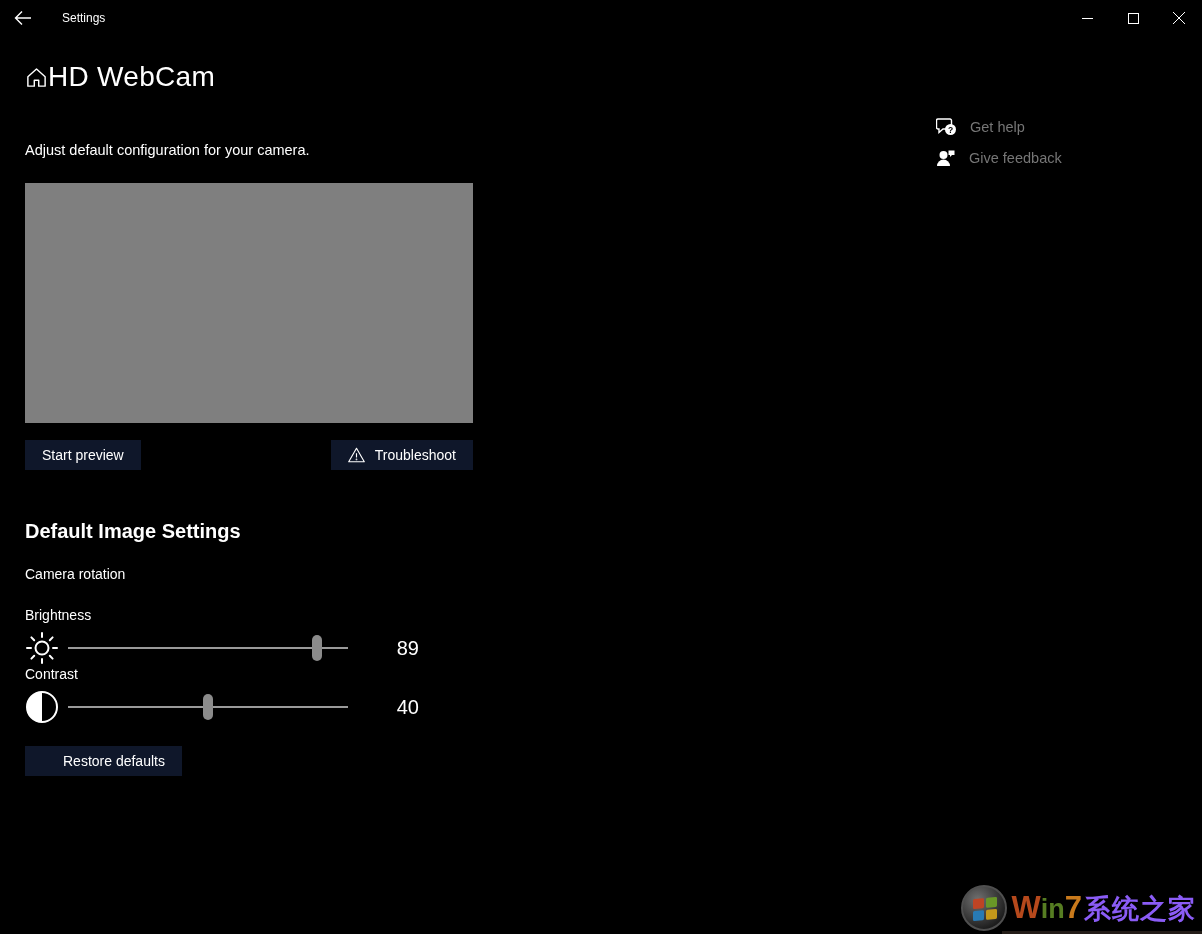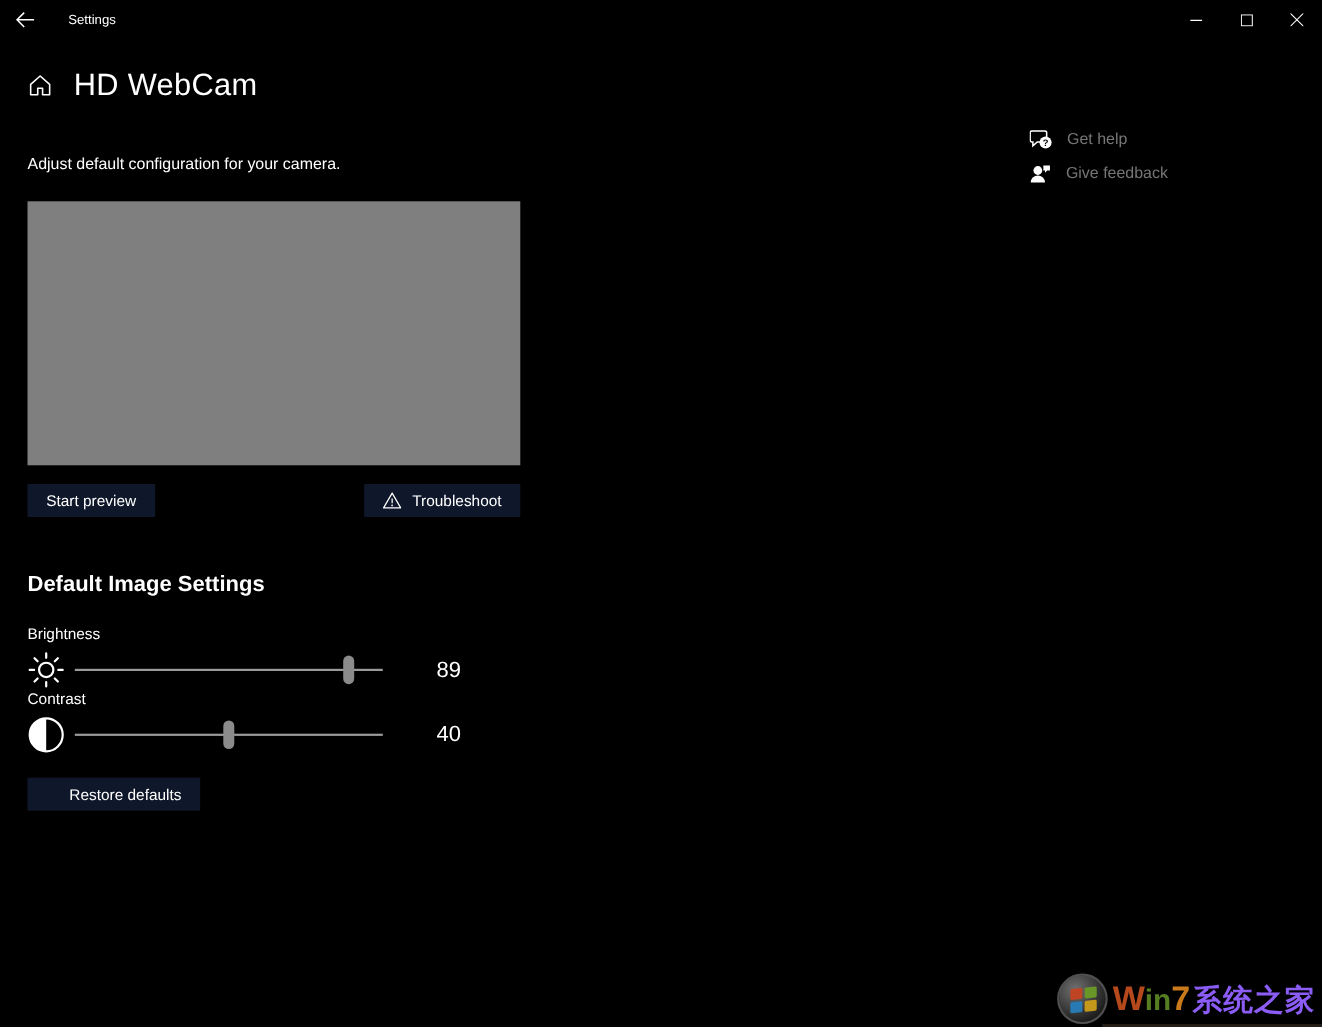--- a/index.html
+++ b/index.html
@@ -14,21 +14,21 @@
 
   
   .titlebar { height:36px; display:flex; align-items:center; }
   .back-btn { width:46px; height:36px; display:flex; align-items:center; justify-content:center; background:transparent; border:none; cursor:pointer; }
   .app-title { font-size:12px; color:#fff; margin-left:16px; }
   .win-controls { margin-left:auto; display:flex; height:36px; }
   .win-btn { width:46px; height:36px; display:flex; align-items:center; justify-content:center; background:transparent; border:none; cursor:pointer; }
 
   
   .content { padding-left:25px; }
-  .page-header { display:flex; align-items:center; gap:19px; margin-top:21px; height:40px; }
+  .page-header { display:flex; align-items:center; margin-top:21px; height:40px; }
   .page-title { font-size:28px; font-weight:300; letter-spacing:.3px; }
   .subtitle { margin-top:45px; font-size:14.5px; }
 
   .preview-box { width:448px; height:240px; margin-top:25px; background:#7f7f7f; }
   .preview-actions { width:448px; display:flex; justify-content:space-between; margin-top:17px; }
   .btn {
     background:#0f172a; color:#fff; border:none; height:30px;
     font-size:14px; font-family:inherit; padding:0 17px;
     display:flex; align-items:center; gap:10px; cursor:pointer;
   }
@@ -168,20 +168,21 @@
           <line x1="12" y1="8.5" x2="12" y2="14.5"></line>
           <circle cx="12" cy="17.3" r="0.4" fill="#fff"></circle>
         </svg>
       </span>
       <span>Troubleshoot</span>
     </button>
   </div>
 
   <h2 class="section-title">Default Image Settings</h2>
 
+  <div class="group-label lbl-rotation">Camera rotation</div>
 
   <div class="group-label lbl-brightness">Brightness</div>
   <div class="slider-row">
     <span class="row-icon">
       <svg width="34" height="34" viewBox="0 0 34 34" stroke="#fff" stroke-width="2" fill="none" stroke-linecap="round">
         <circle cx="17" cy="17" r="6.5"></circle>
         <line x1="17" y1="2" x2="17" y2="6"></line>
         <line x1="17" y1="28" x2="17" y2="32"></line>
         <line x1="2" y1="17" x2="6" y2="17"></line>
         <line x1="28" y1="17" x2="32" y2="17"></line>

